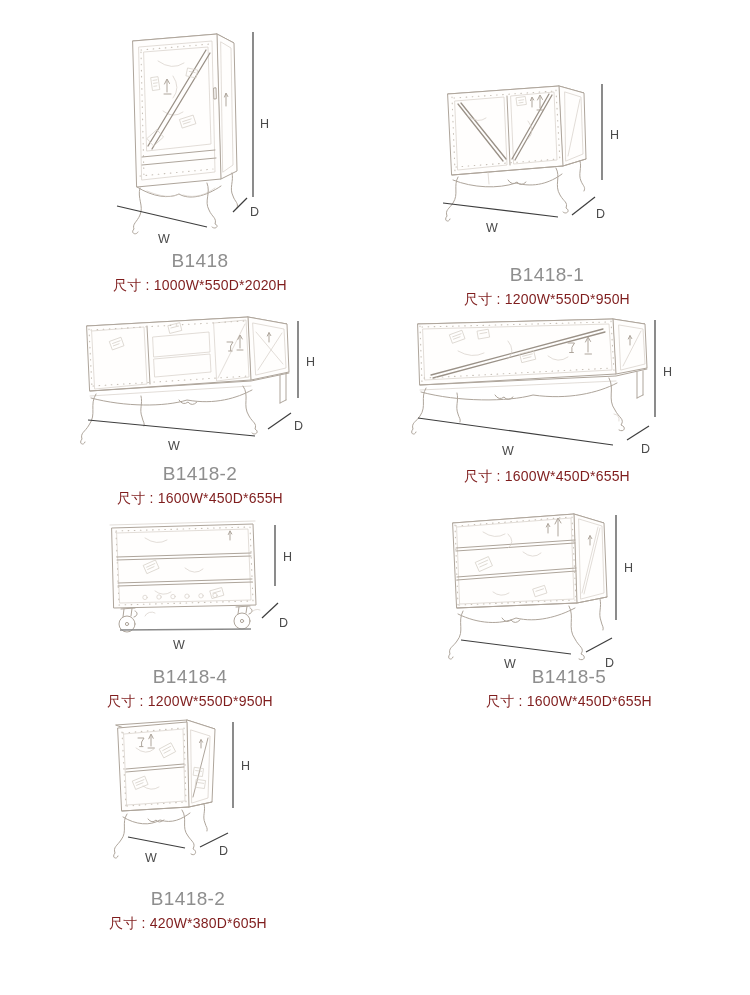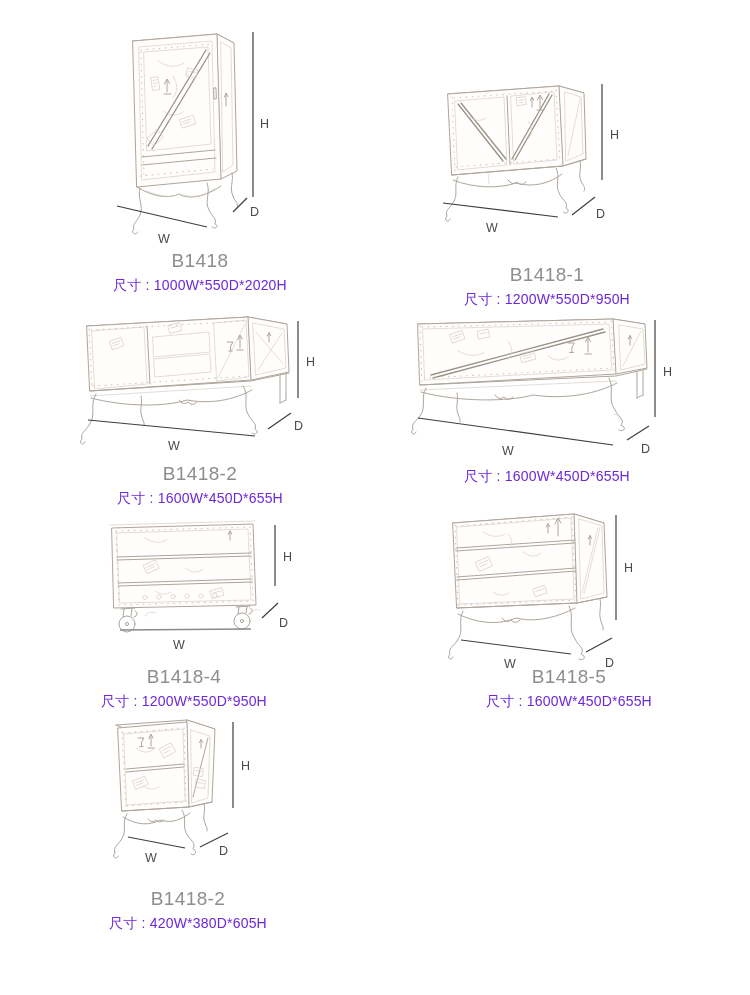--- a/index.html
+++ b/index.html
@@ -11,21 +11,21 @@
   .s1b{fill:none;stroke:#9a9187;stroke-width:1.3;stroke-linecap:round;stroke-linejoin:round;}
   .s2 {fill:none;stroke:#d5cfc7;stroke-width:.7;stroke-linecap:round;stroke-linejoin:round;}
   .face{fill:#fffefd;}
   .dots{fill:none;stroke:#c8c1b8;stroke-width:1.1;stroke-dasharray:.6 5.5;stroke-linecap:round;}
   .dim{fill:none;stroke:#3e3e3e;stroke-width:1.2;}
   .dimg{fill:none;stroke:#8a8a8a;stroke-width:1.6;}
   .dlab{font-size:12.5px;fill:#4a4a4a;}
   
   .plabel{position:absolute;width:280px;text-align:center;}
   .model{font-size:19px;color:#8e8e8e;letter-spacing:.4px;}
-  .size{font-size:14px;color:#6d28d9;margin-top:5px;letter-spacing:.2px;}
+  .size{font-size:14px;color:#7f1d1d;margin-top:5px;letter-spacing:.2px;}
 </style>
 </head>
 <body>
 
 <div class="canvas">
 
   <svg style="left:103px;top:16px" width="200" height="230" viewBox="0 0 200 230">
     <g>
       <path class="s1 face" d="M30,25 L114,18 L131,27 L46,34 Z"></path>
       <path class="s1 face" d="M114,18 L131,27 L134,155 L118,163 Z"></path>
@@ -240,21 +240,21 @@
       <path class="s1" d="M154,101 C158,100 158,96 155,95"></path>
       <path class="s2" d="M50,103 a7,7 0 0 1 10,-3 M156,100 a7,7 0 0 1 9,-3"></path>
     </g>
     <path class="dim" d="M180,12 V73"></path>
     <text class="dlab" x="188" y="48">H</text>
     <path class="dim" d="M167,105 L183,90"></path>
     <text class="dlab" x="184" y="114">D</text>
     <path class="dimg" d="M25,117 L156,116"></path>
     <text class="dlab" x="78" y="136">W</text>
   </svg>
-  <div class="plabel" style="left:44px;top:666px">
+  <div class="plabel" style="left:50px;top:666px">
     <div class="model">B1418-4</div>
     <div class="size">尺寸 : 1200W*550D*950H</div>
   </div>
 
   <svg style="left:438px;top:502px" width="235" height="170" viewBox="0 0 235 170">
     <g>
       <path class="s1 face" d="M15,21 L136,12 L166,21 L45,30 Z"></path>
       <path class="s1 face" d="M136,12 L166,21 L169,95 L139,101 Z"></path>
       <path class="s1 face" d="M15,21 L136,12 L139,101 L19,106 Z"></path>
       <path class="s2" d="M19,25 L133,16 L136,97 L22,102 Z"></path>

